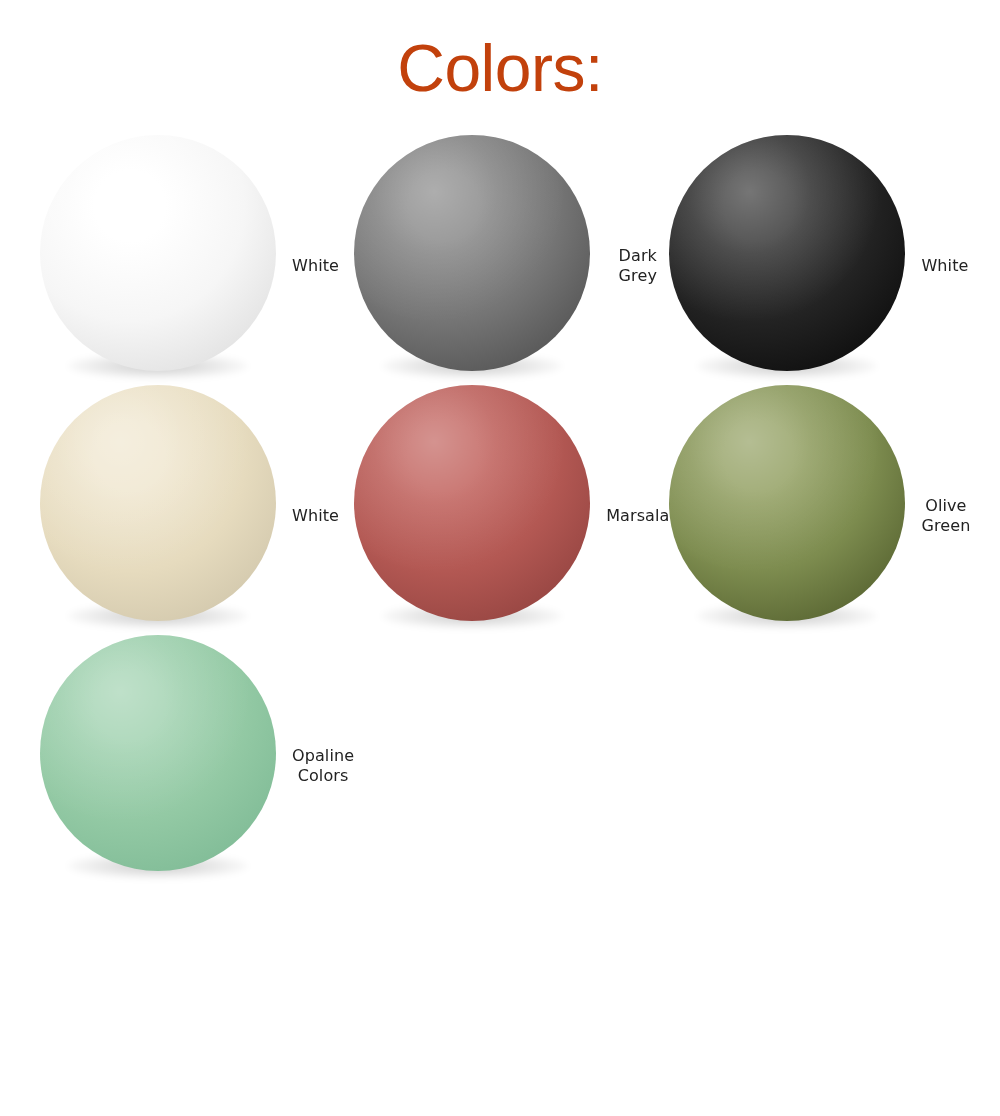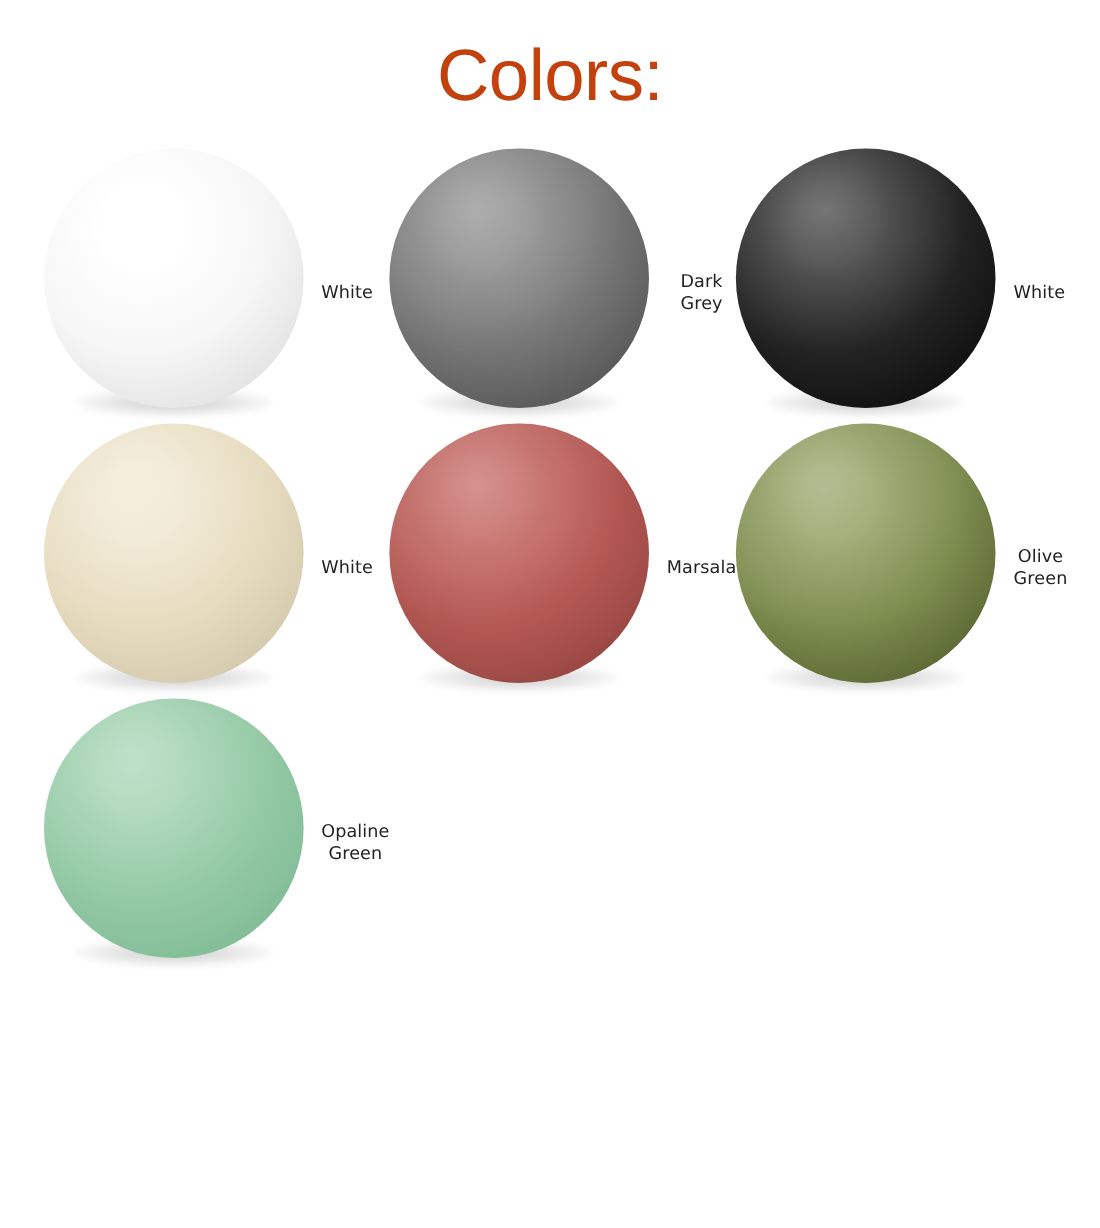--- a/index.html
+++ b/index.html
@@ -169,17 +169,17 @@
         <div class="sphere" style="background: radial-gradient(circle at 38% 30%, rgb(148, 161, 100) 0%, rgb(148, 161, 100) 16%, rgb(125, 140, 79) 52%, rgb(79, 91, 42) 92%, rgb(79, 91, 42) 100%);"></div>
       </div>
       <div class="swatch-label">Olive Green</div>
     </div>
 
     <div class="swatch">
       <div class="sphere-wrap">
         <div class="sphere-shadow"></div>
         <div class="sphere" style="background: radial-gradient(circle at 38% 30%, rgb(163, 211, 178) 0%, rgb(163, 211, 178) 16%, rgb(147, 201, 164) 52%, rgb(123, 184, 147) 92%, rgb(123, 184, 147) 100%);"></div>
       </div>
-      <div class="swatch-label">Opaline Green</div>
+      <div class="swatch-label">Opaline Colors</div>
     </div>
 
   </div>
 </div>
 
 </body></html>

